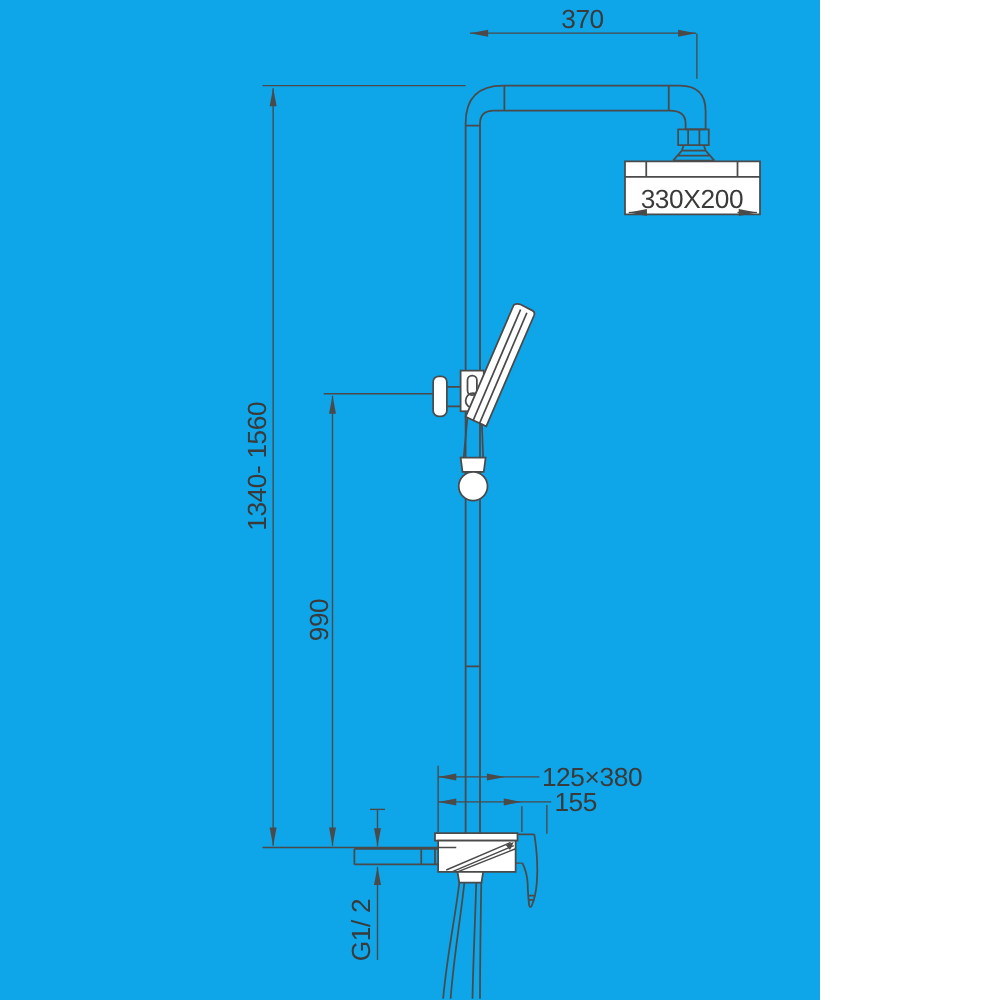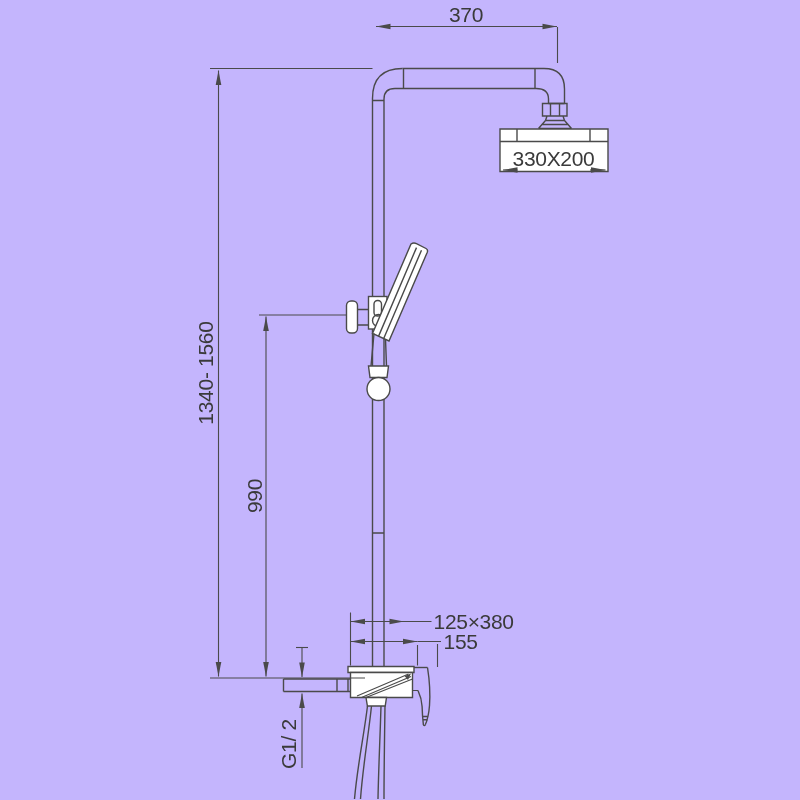--- a/index.html
+++ b/index.html
@@ -1,16 +1,16 @@
 <!DOCTYPE html>
 <html><head>
 <meta charset="utf-8">
 <style>
   html,body{margin:0;padding:0;background:#ffffff;}
-  .stage{position:relative;width:800px;height:800px;background:#c4b5fd;overflow:hidden;}
+  .stage{position:relative;width:656px;height:800px;background:#0ea5e9;overflow:hidden;}
   svg{display:block;}
   text{font-family:"Liberation Sans",sans-serif;letter-spacing:-0.3px;}
 </style>
 </head>
 <body>
 
 <div class="stage">
 <svg width="800" height="800" viewBox="0 0 800 800">
   <defs>
     <marker id="arr" refX="15.5" refY="4" markerWidth="17" markerHeight="8" orient="auto-start-reverse" markerUnits="userSpaceOnUse">

